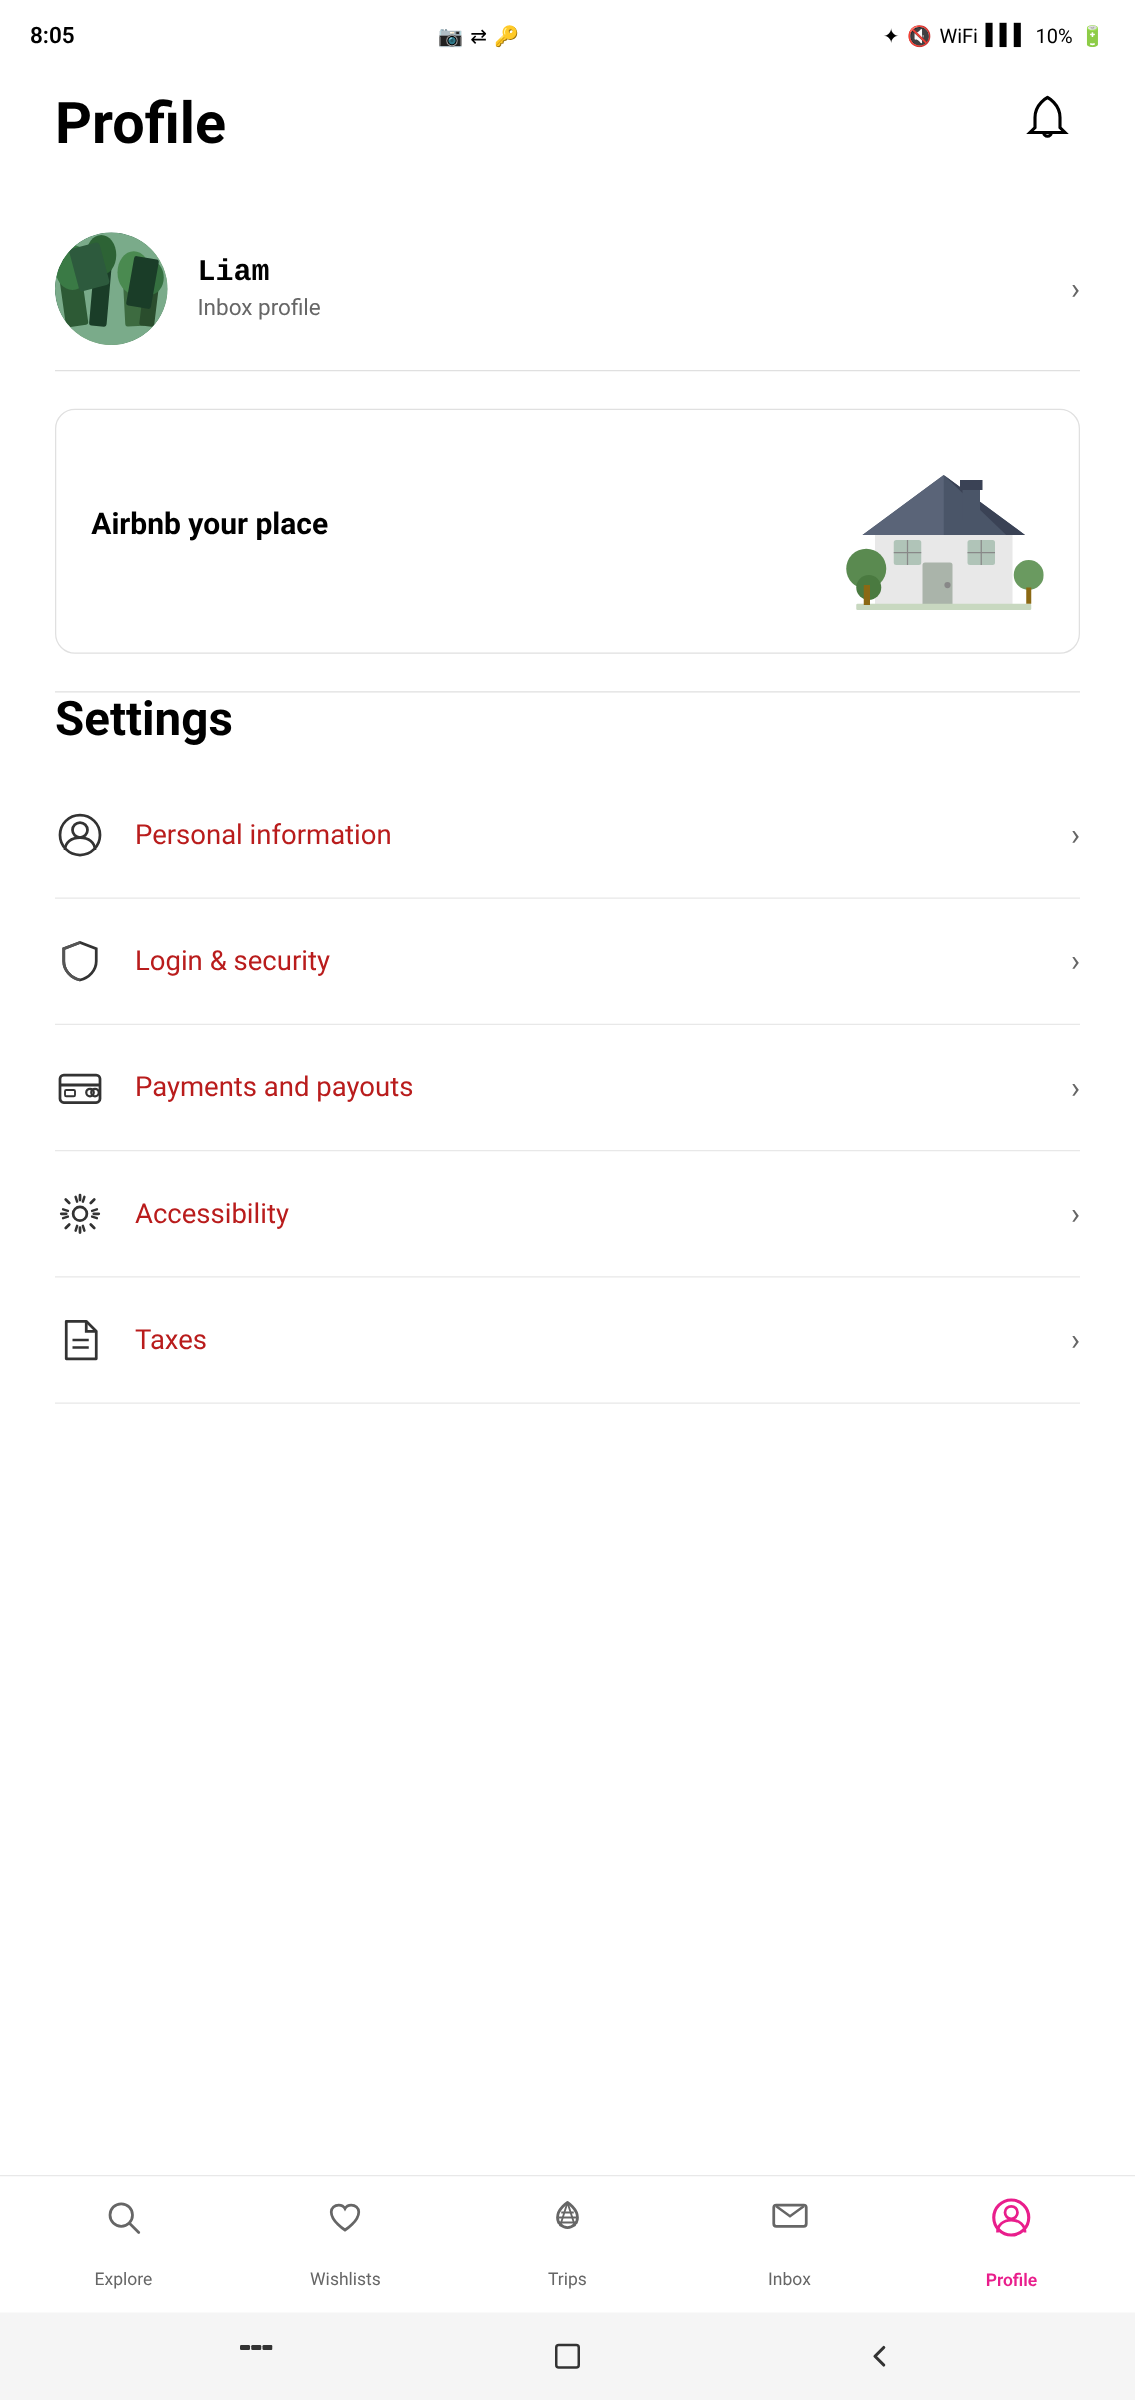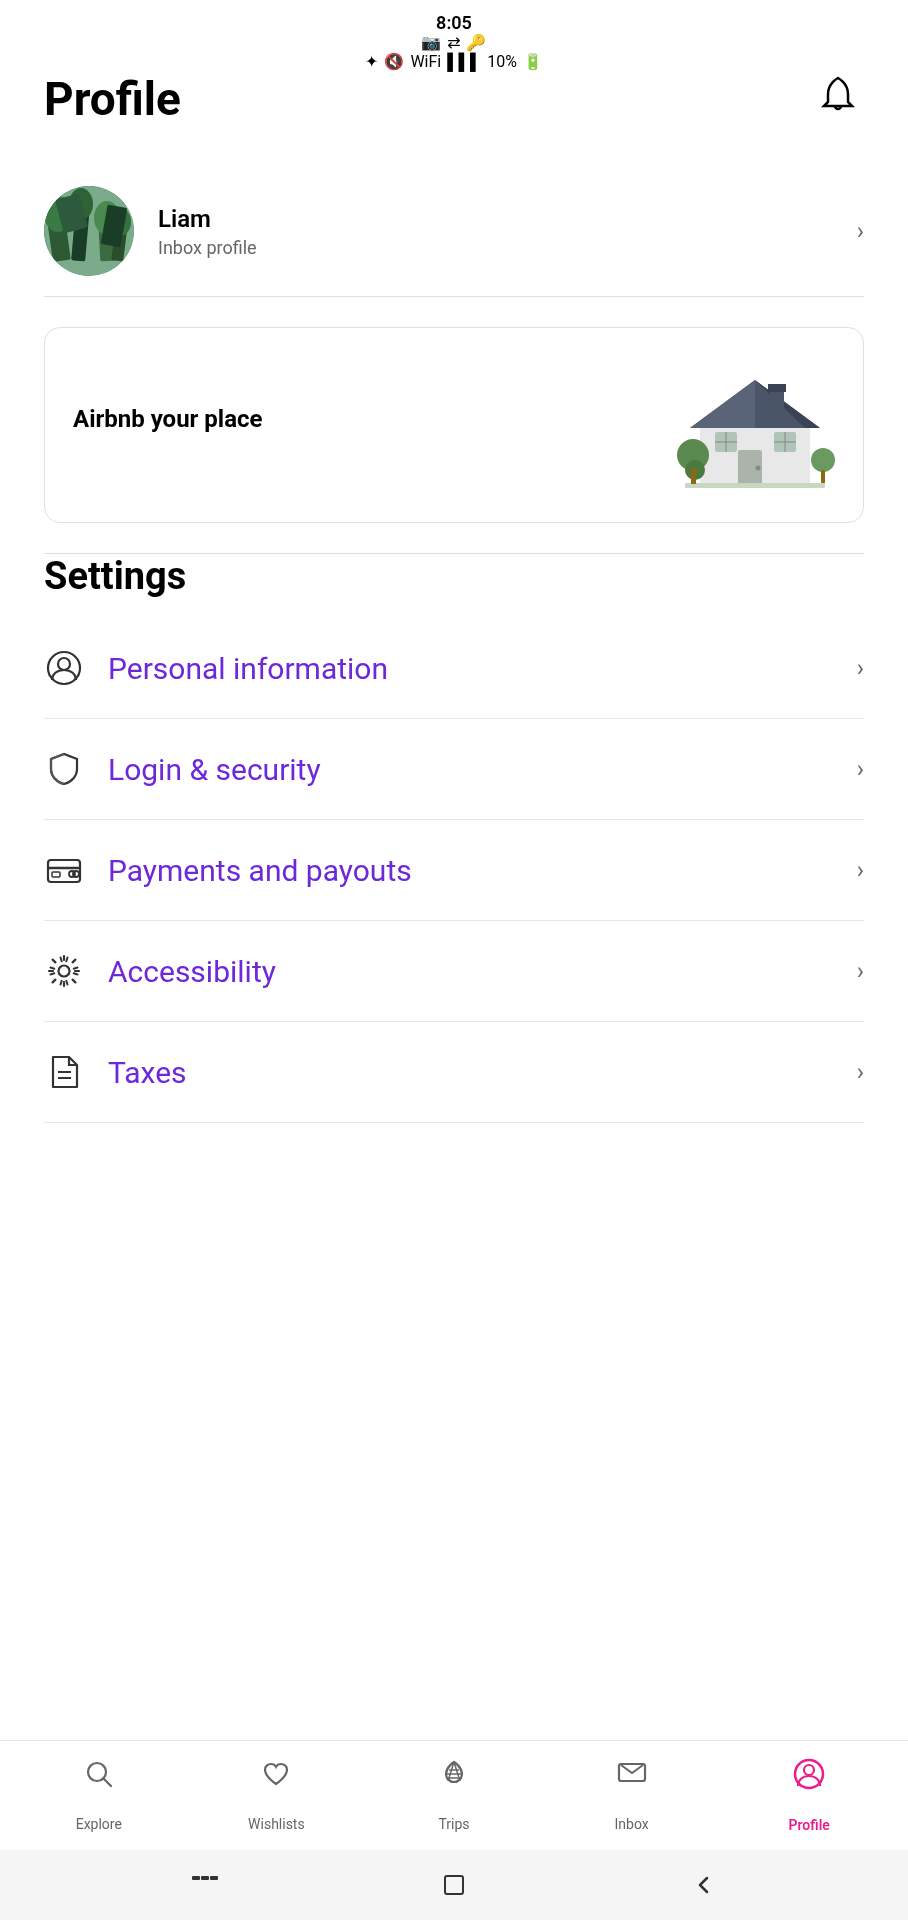--- a/index.html
+++ b/index.html
@@ -17,21 +17,20 @@
       overflow: hidden;
       position: relative;
     }
 
     .status-bar {
       display: flex;
       justify-content: space-between;
       align-items: center;
       padding: 12px 24px 8px 24px;
       height: 52px;
-      flex-direction: column;
     }
 
     .status-time {
       font-size: 18px;
       font-weight: 600;
       color: #000;
     }
 
     .status-icons {
       display: flex;
@@ -135,20 +134,21 @@
       height: 40px;
       background: #1a3d28;
       border-radius: 2px;
       transform: rotate(10deg);
     }
 
     .profile-name {
       font-size: 24px;
       font-weight: 600;
       color: #000;
+      font-family: Liberation Mono, monospace;
     }
 
     .profile-subtext {
       font-size: 18px;
       color: #666;
       margin-top: 4px;
     }
 
     .chevron-right {
       font-size: 24px;
@@ -225,22 +225,22 @@
       width: 40px;
       height: 40px;
       display: flex;
       align-items: center;
       justify-content: center;
       font-size: 28px;
       color: #333;
     }
 
     .settings-label {
-      font-size: 30px;
-      color: #6d28d9;
+      font-size: 22px;
+      color: #b91c1c;
     }
 
     
     .bottom-nav {
       position: absolute;
       bottom: 70px;
       left: 0;
       right: 0;
       height: 110px;
       background: #fff;

